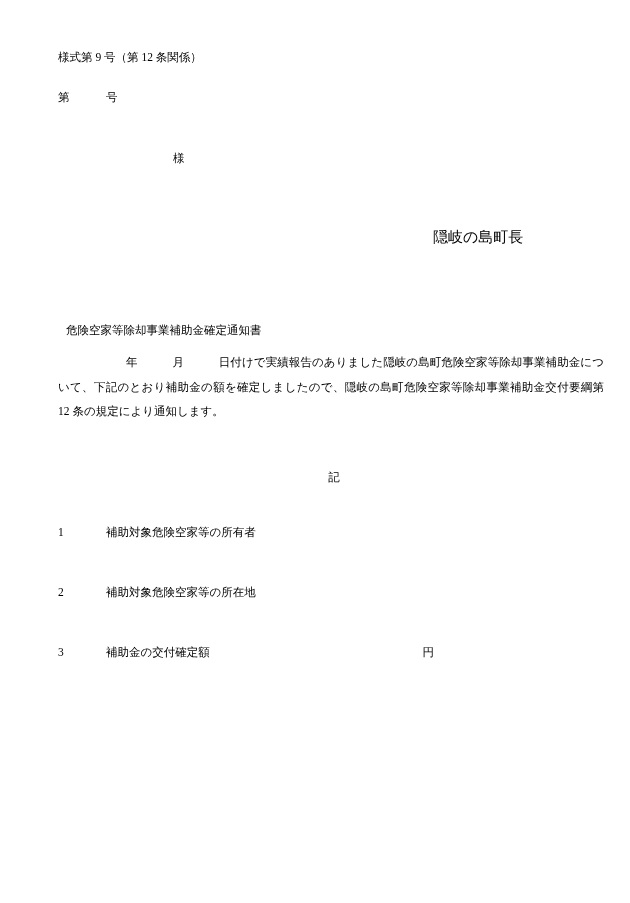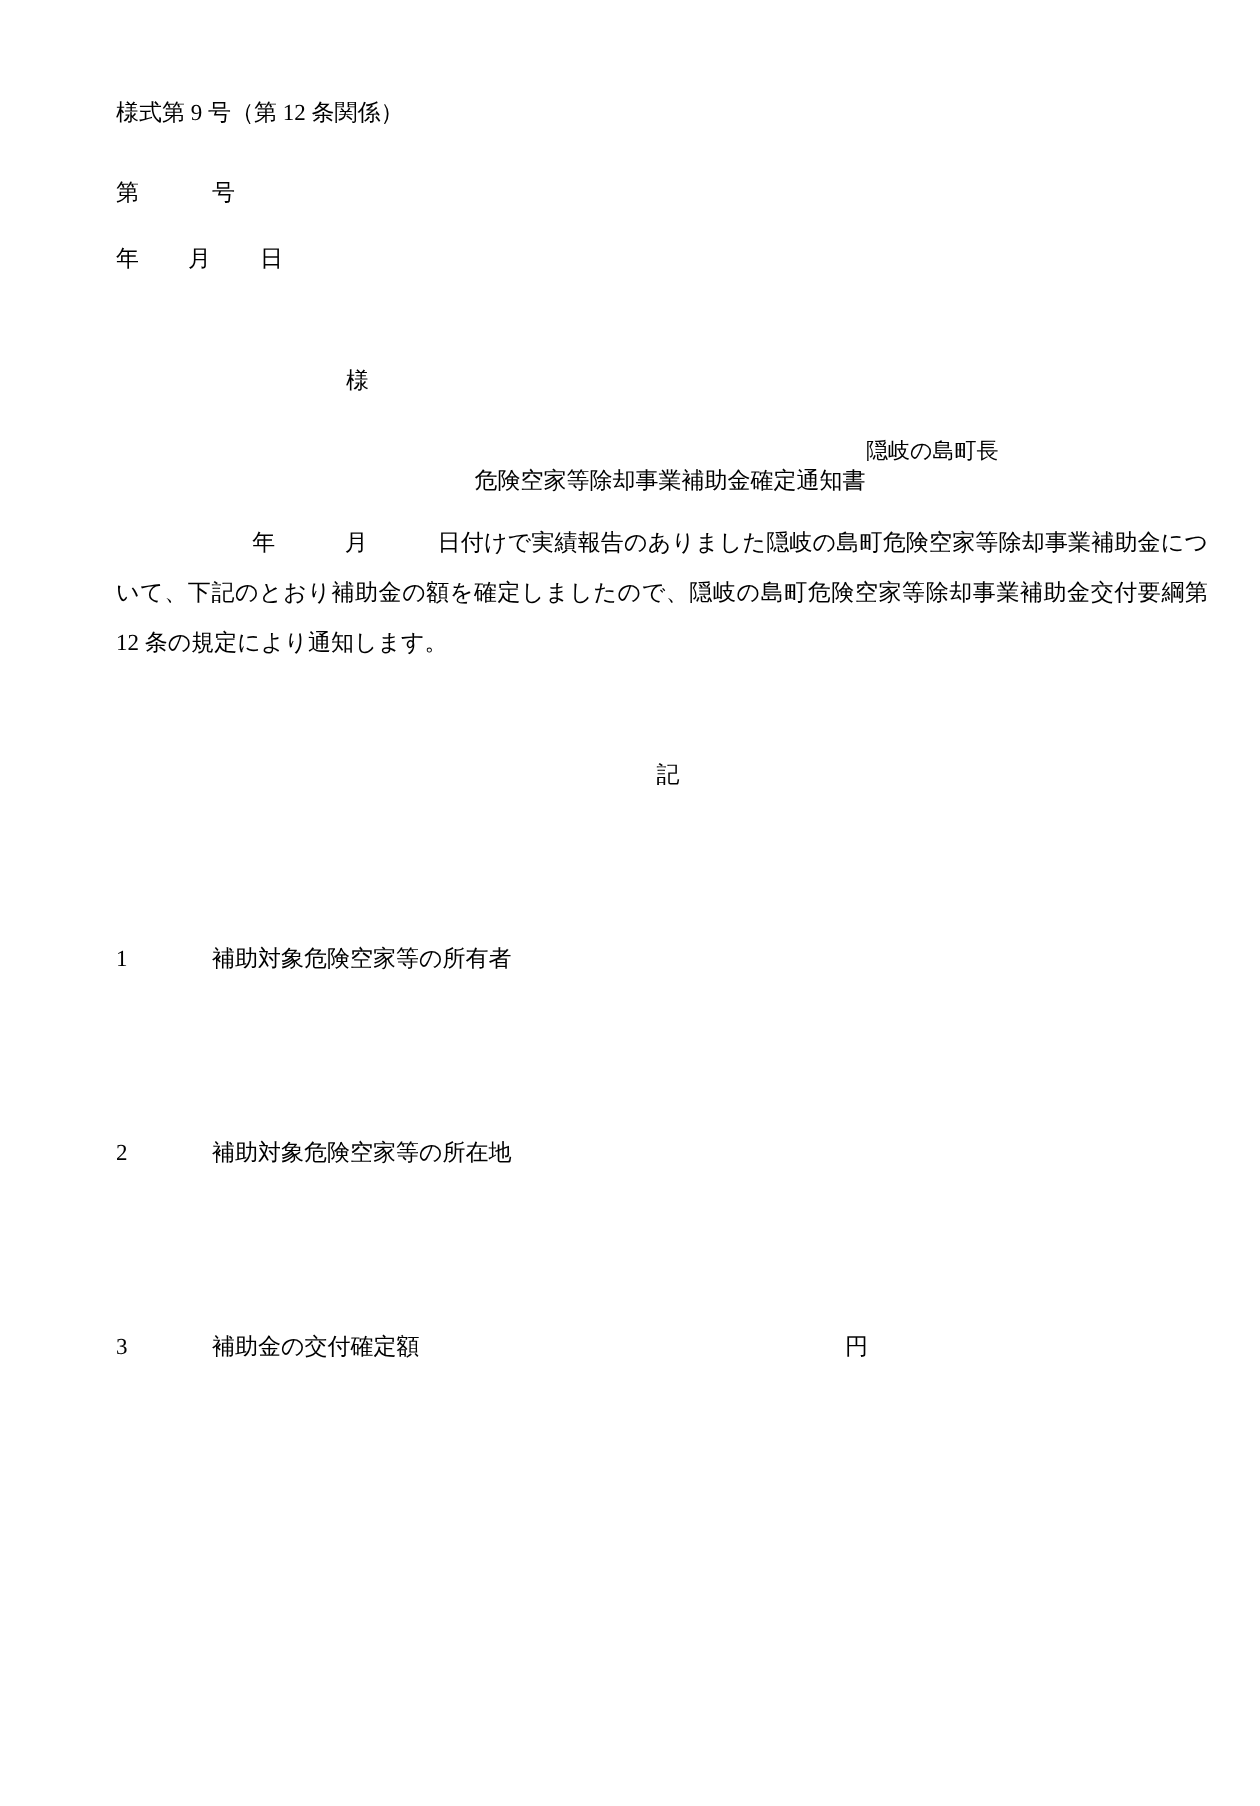--- a/index.html
+++ b/index.html
@@ -43,26 +43,27 @@
   .right-block .line {
     margin-bottom: 14px;
     letter-spacing: 0.5px;
   }
   .addressee {
     margin-top: 44px;
     padding-left: 115px;
     font-size: 11.5px;
   }
   .issuer {
-    margin-top: 20px;
+    margin-top: 62px;
     padding-left: 375px;
-    font-size: 11px;
+    font-size: 15px;
   }
   .doc-title {
-    text-align: center;
+    margin-top: 76px;
+    text-align: left;
     font-size: 11.5px;
     padding-left: 8px;
   }
   .body-para {
     margin-top: 12px;
     font-size: 11.5px;
     line-height: 2.15;
     text-align: justify;
   }
   .body-para .indent {
@@ -83,38 +84,36 @@
     align-items: baseline;
     font-size: 11.5px;
     margin-bottom: 45px;
   }
   .item-num {
     width: 48px;
     flex: 0 0 48px;
   }
   .item-label {
     flex: 0 0 auto;
-    margin-top: 37px;
   }
   .item-unit {
     margin-left: auto;
     padding-right: 170px;
   }
 </style>
 </head>
 <body>
 
 <div class="page">
   <div class="doc">
 
     <div class="form-no line">様式第 9 号（第 12 条関係）</div>
 
     <div class="right-block">
       <div class="line">第　　　号</div>
-      <div class="line">年　　月　　日</div>
     </div>
 
     <div class="addressee">様</div>
 
     <div class="issuer">隠岐の島町長</div>
 
     <div class="doc-title">危険空家等除却事業補助金確定通知書</div>
 
     <div class="body-para"><span class="indent"></span><span>年　　　月　　　日付けで実績報告のありました隠岐の島町危険空家等除却事業補助金について、下記のとおり補助金の額を確定しましたので、隠岐の島町危険空家等除却事業補助金交付要綱第 12 条の規定により通知します。</span></div>
 

